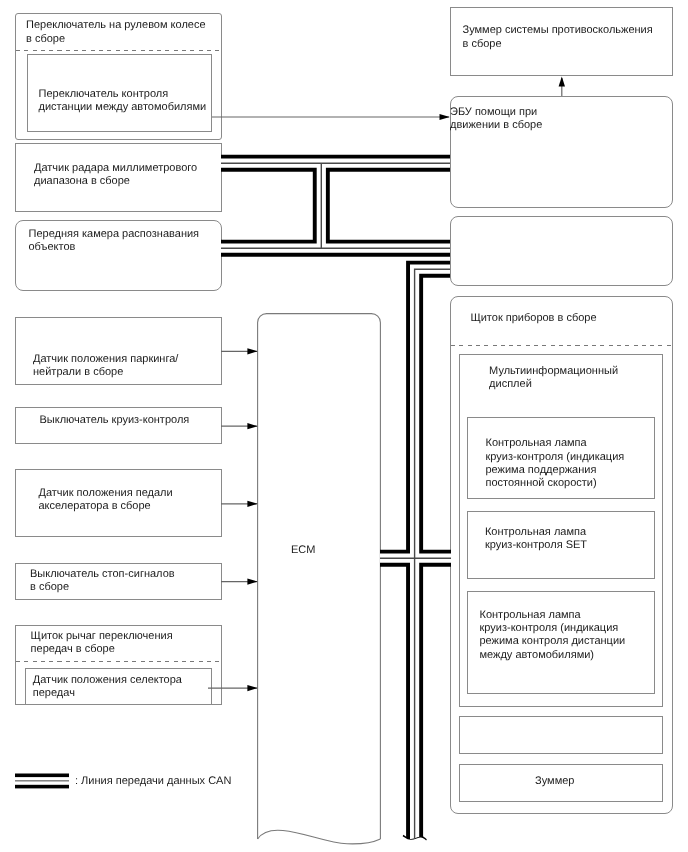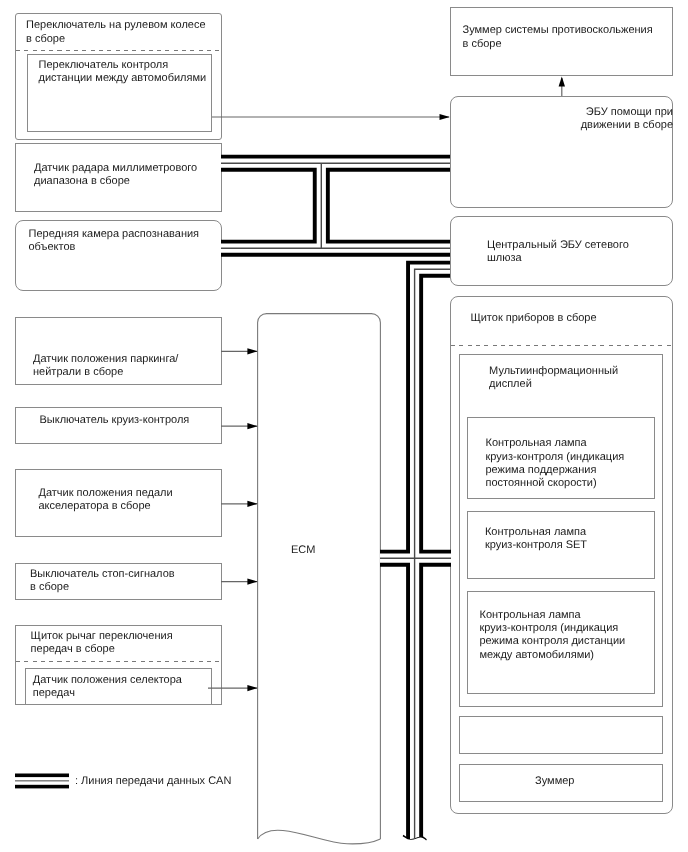--- a/index.html
+++ b/index.html
@@ -20,21 +20,21 @@
 </head>
 <body>
 
 <div id="sheet">
 
   <div class="bx r3" style="left:15px;top:13px;width:207px;height:127px"></div>
   <div class="tx" style="left:26px;top:19.3px">Переключатель на рулевом колесе
 в сборе</div>
   <div class="dashh" style="left:16px;top:50px;width:205px"></div>
   <div class="bx" style="left:27px;top:54px;width:185px;height:78px"></div>
-  <div class="tx" style="left:38.5px;top:59px">Переключатель контроля
+  <div class="tx" style="left:38.5px;top:88px">Переключатель контроля
 дистанции между автомобилями</div>
 
   <div class="bx" style="left:15px;top:143px;width:207px;height:69px"></div>
   <div class="tx" style="left:34px;top:162.2px">Датчик радара миллиметрового
 диапазона в сборе</div>
 
   <div class="bx r8" style="left:15px;top:220px;width:207px;height:71px"></div>
   <div class="tx" style="left:28.5px;top:228px">Передняя камера распознавания
 объектов</div>
 
@@ -65,26 +65,24 @@
     <path fill="none" stroke="#7a7a7a" stroke-width="1.1" d="M0.6,526 V9.5 A9,9 0 0 1 9.6,0.6 H114.4 A9,9 0 0 1 123.4,9.5 V526"></path>
     <path fill="none" stroke="#7a7a7a" stroke-width="1.1" d="M0.6,526 C6,518 16,516.5 26,517.5 C48,519.5 70,530 90,530.8 C105,531.4 116,529.5 123.4,526"></path>
   </svg>
   <div class="tx" style="left:291px;top:543.8px">ECM</div>
 
   <div class="bx" style="left:450px;top:7px;width:223px;height:69px"></div>
   <div class="tx" style="left:462.5px;top:24.3px">Зуммер системы противоскольжения
 в сборе</div>
 
   <div class="bx r8" style="left:450px;top:96px;width:223px;height:112px"></div>
-  <div class="tx" style="left:450px;top:105.8px;width:223px;text-align:right">ЭБУ помощи при
+  <div class="tx" style="left:450px;top:105.8px;width:223px;text-align:left">ЭБУ помощи при
 движении в сборе</div>
 
   <div class="bx r8" style="left:450px;top:216px;width:223px;height:70px"></div>
-  <div class="tx" style="left:487px;top:238.8px">Центральный ЭБУ сетевого
-шлюза</div>
 
   <div class="bx r8" style="left:450px;top:296px;width:223px;height:518px"></div>
   <div class="tx" style="left:470.4px;top:312.0px">Щиток приборов в сборе</div>
   <div class="dashh" style="left:451px;top:345px;width:221px"></div>
 
   <div class="bx" style="left:459px;top:354px;width:204px;height:353px"></div>
   <div class="tx" style="left:489.1px;top:364.6px">Мультиинформационный
 дисплей</div>
 
   <div class="bx" style="left:467px;top:417px;width:188px;height:82px"></div>

